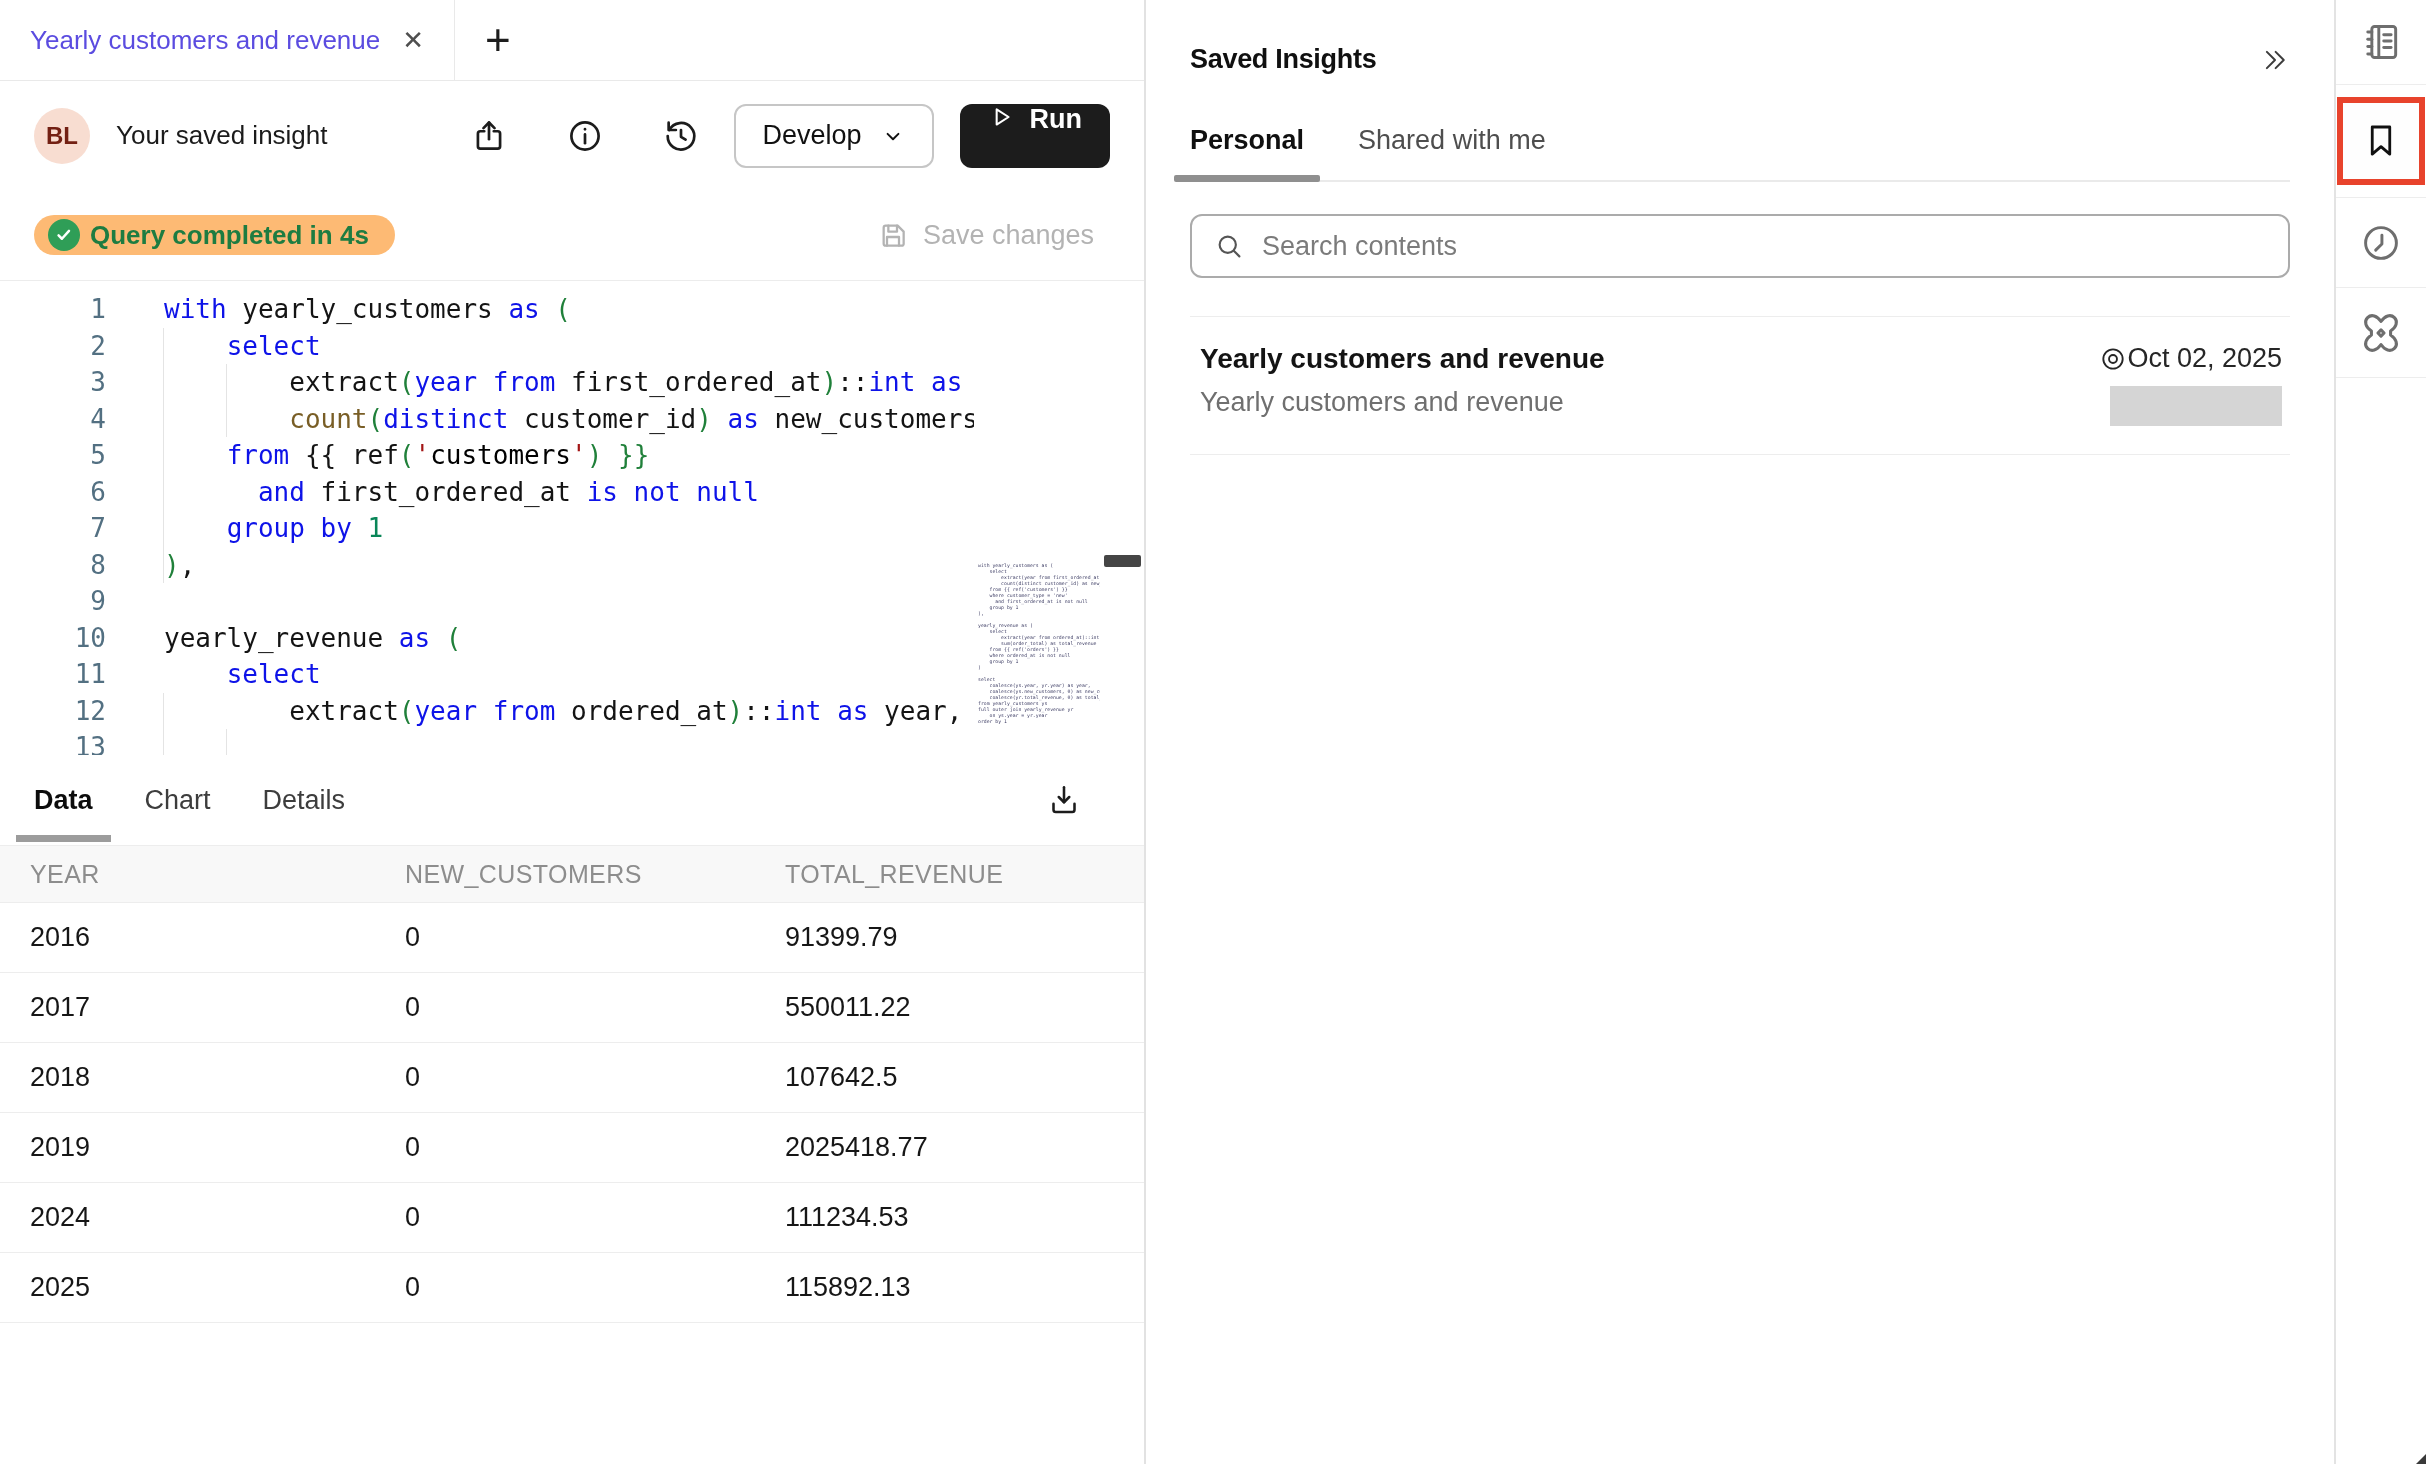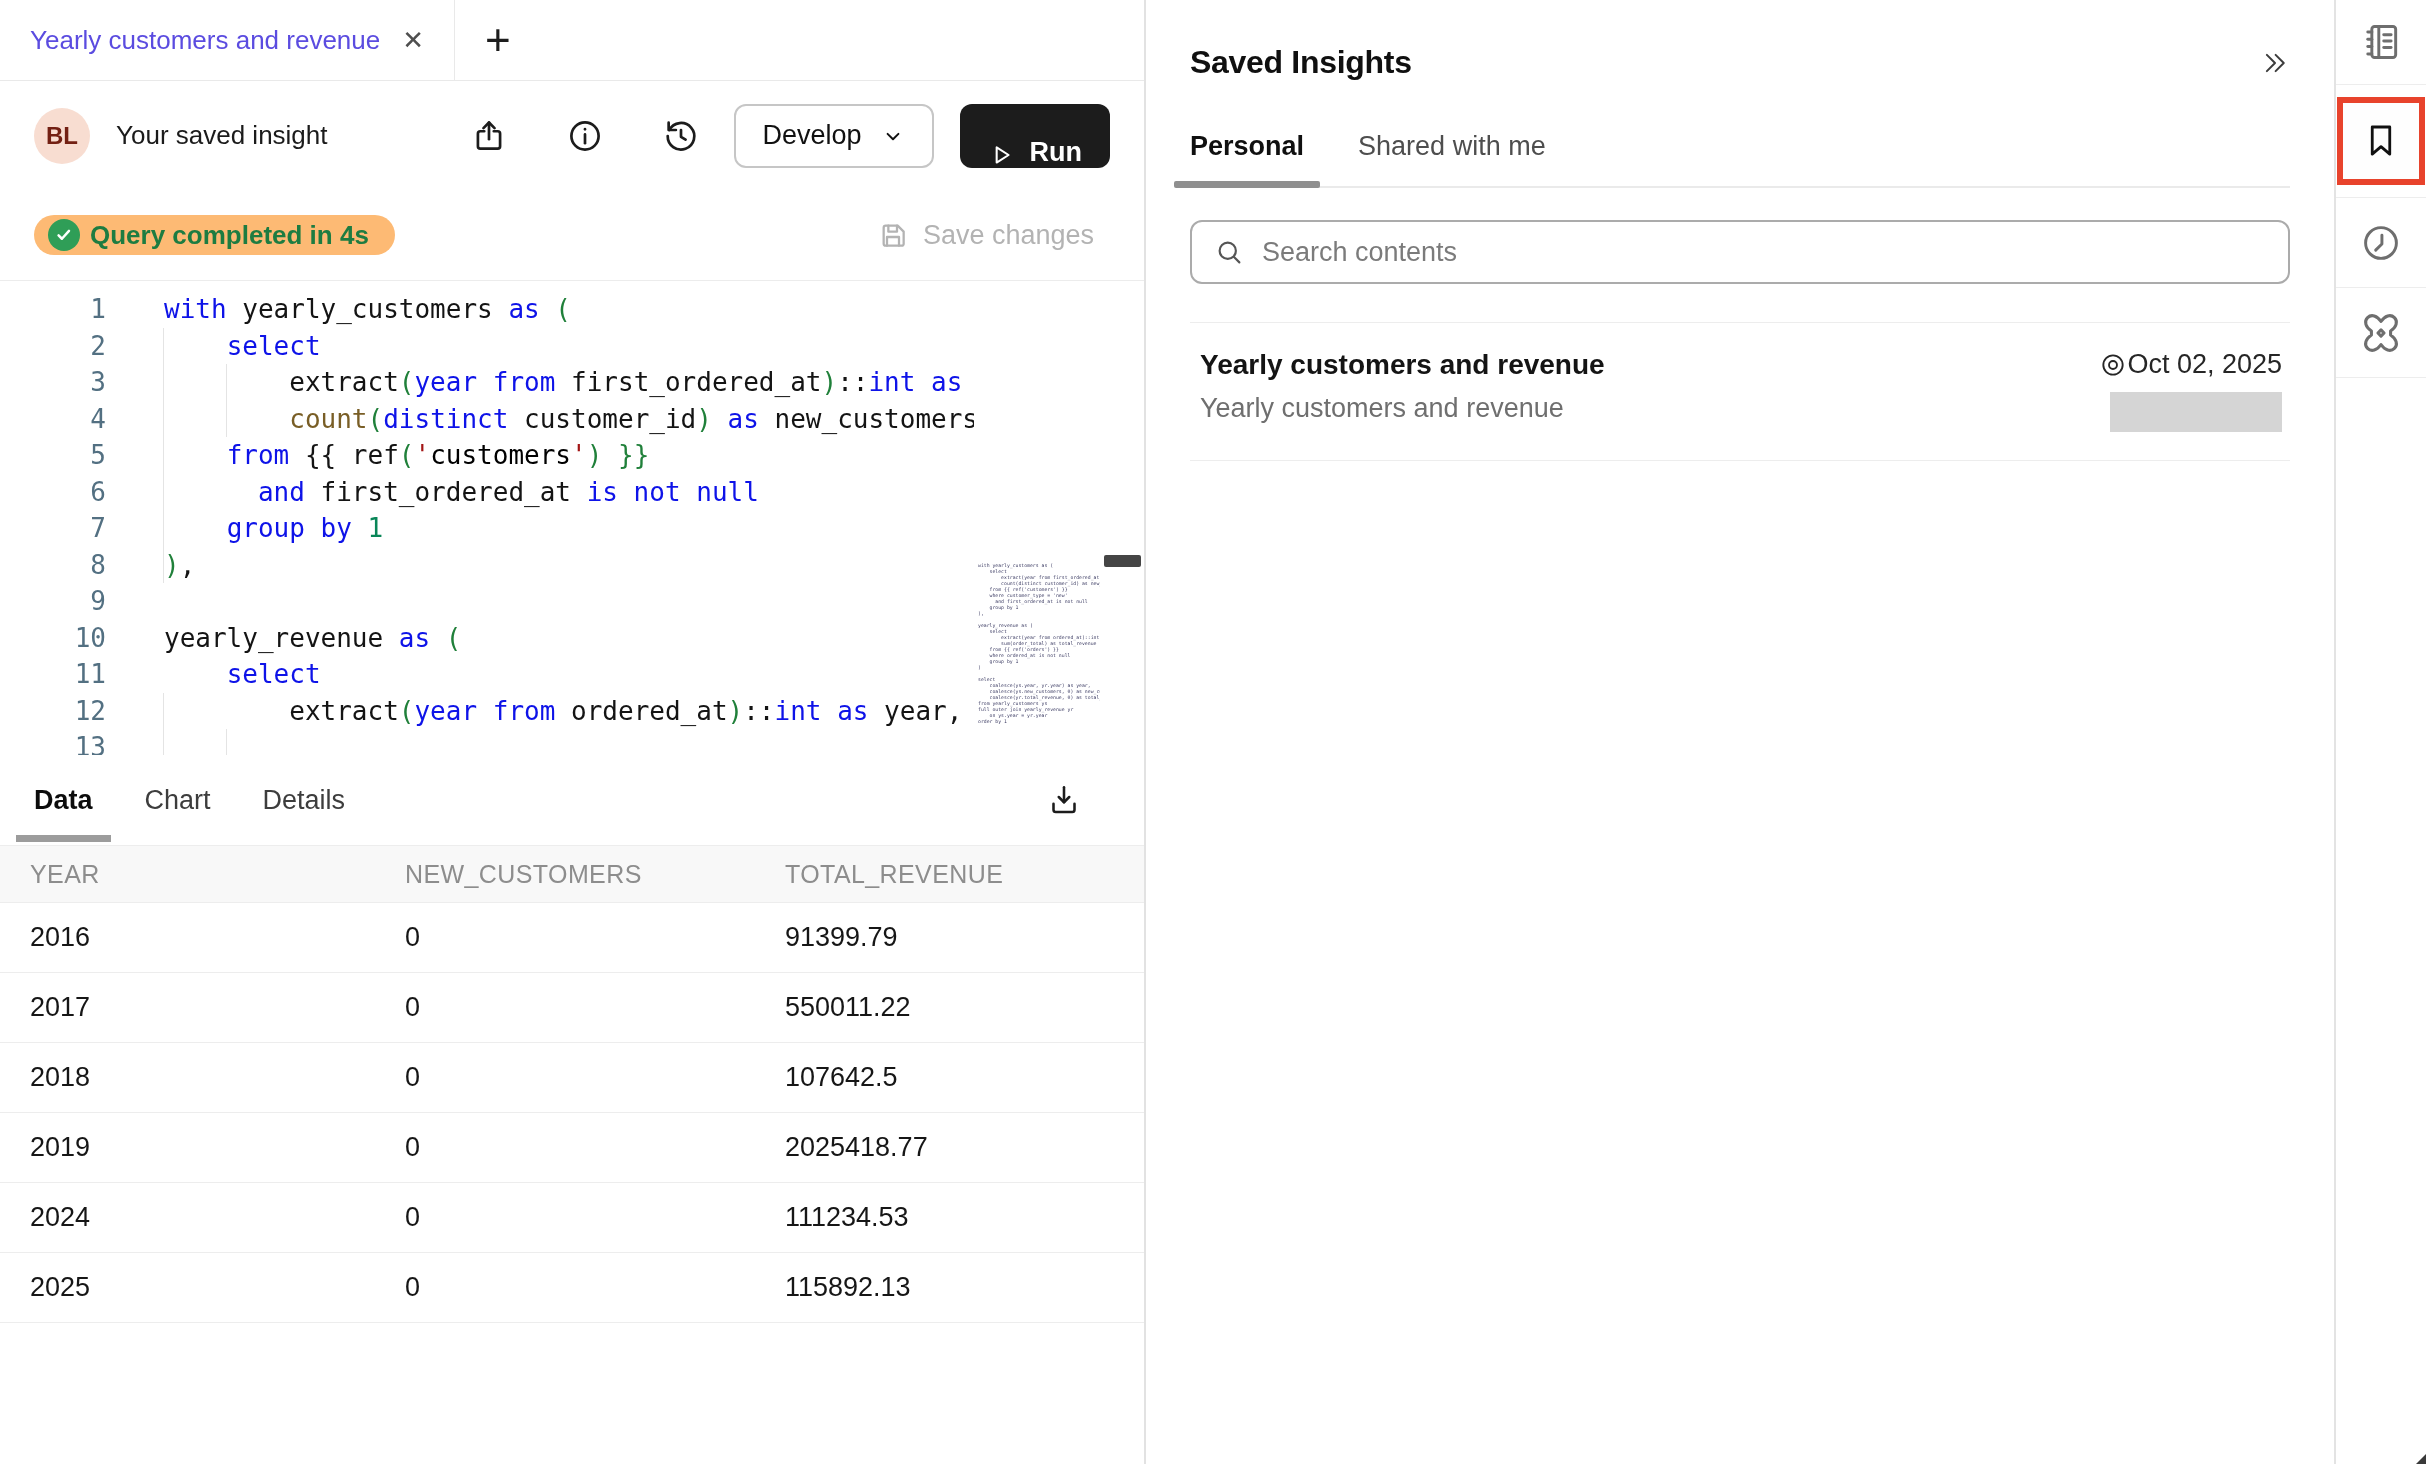--- a/index.html
+++ b/index.html
@@ -18,21 +18,21 @@
 
   .toolbar { height:109px; flex:none; display:flex; align-items:center; padding:0 34px; }
   .avatar { width:56px; height:56px; border-radius:50%; background:#f8ddd1; color:#732013;
     font-weight:700; font-size:24px; display:grid; place-items:center; flex:none; }
   .toolbar-title { font-size:26px; color:#1b1b1b; margin-left:26px; }
   .toolbar-icons { margin-left:auto; display:flex; align-items:center; gap:58px; margin-right:34px; color:#1c1c1c; }
   .icon-btn { display:grid; place-items:center; cursor:pointer; }
   .develop-btn { height:64px; padding:0 26px; border:2px solid #c6c6c6; border-radius:12px; background:#fff;
     font-size:27px; color:#111; display:flex; align-items:center; gap:18px; cursor:pointer; }
   .run-btn { height:64px; padding:0 28px; margin-left:26px; border:none; border-radius:12px; background:#1c1c1c;
-    color:#fff; font-size:27px; font-weight:600; display:flex; align-items:flex-end; gap:16px; cursor:pointer; }
+    color:#fff; font-size:27px; font-weight:600; display:flex; align-items:flex-start; gap:16px; cursor:pointer; }
 
   .statusbar { height:90px; flex:none; display:flex; align-items:center; padding:0 34px; }
   .status-pill { background:#fdba74; color:#1d7c41; border-radius:28px; height:40px; padding:0 26px 0 14px;
     font-size:26px; font-weight:600; display:flex; align-items:center; gap:10px; }
   .check-circle { width:32px; height:32px; border-radius:50%; background:#2f9e57; display:grid; place-items:center; }
   .env-control { height:62px; border:2px solid #dadada; border-radius:14px; padding:0 20px; margin-left:26px;
     display:flex; align-items:center; gap:16px; font-size:26px; color:#111; background:#fff; cursor:pointer; }
   .prod-chip { background:#d9e3fb; color:#1f2a55; font-weight:600; padding:6px 16px; border-radius:9px; font-size:25px; }
   .save-changes { margin-left:auto; margin-right:16px; color:#b3b3b3; font-size:27px; display:flex; align-items:center; gap:14px; }
 
@@ -62,21 +62,21 @@
 
   .thead { display:grid; grid-template-columns:375px 380px 1fr; height:58px; align-items:center;
     background:#f8f8f8; border-top:1px solid #ededed; border-bottom:1px solid #ededed;
     padding-left:30px; color:#8d8d8d; font-size:25px; letter-spacing:0.4px; }
   .trow { display:grid; grid-template-columns:375px 380px 1fr; height:70px; align-items:center;
     border-bottom:1px solid #ededed; font-size:27px; color:#161616; padding-left:30px; }
 
   
   .right-panel { flex:1; padding:0 44px; background:#fff; }
   .panel-header { margin-top:44px; display:flex; justify-content:space-between; align-items:center; }
-  .panel-title { font-size:32px; font-weight:600; color:#101010; letter-spacing:-0.3px; }
+  .panel-title { font-size:27px; font-weight:600; color:#101010; letter-spacing:-0.3px; }
   .collapse-btn { color:#3c3c3c; cursor:pointer; display:grid; place-items:center; }
   .panel-tabs { margin-top:50px; display:flex; gap:54px; border-bottom:2px solid #eaeaea; }
   .ptab { padding-bottom:24px; font-size:27px; color:#4e4e4e; cursor:pointer; position:relative; }
   .ptab.active { color:#101010; font-weight:700; }
   .ptab.active::after { content:""; position:absolute; left:-16px; right:-16px; bottom:-2px; height:7px; background:#8f8f8f; border-radius:2px; }
   .search-box { margin-top:32px; height:64px; border:2px solid #ababab; border-radius:12px;
     display:flex; align-items:center; gap:18px; padding:0 22px; background:#fff; }
   .search-box svg { color:#555; flex:none; }
   .search-input { border:none; outline:none; flex:1; font-size:27px; color:#701a75; background:transparent;
     font-family:"Liberation Sans", sans-serif; }

